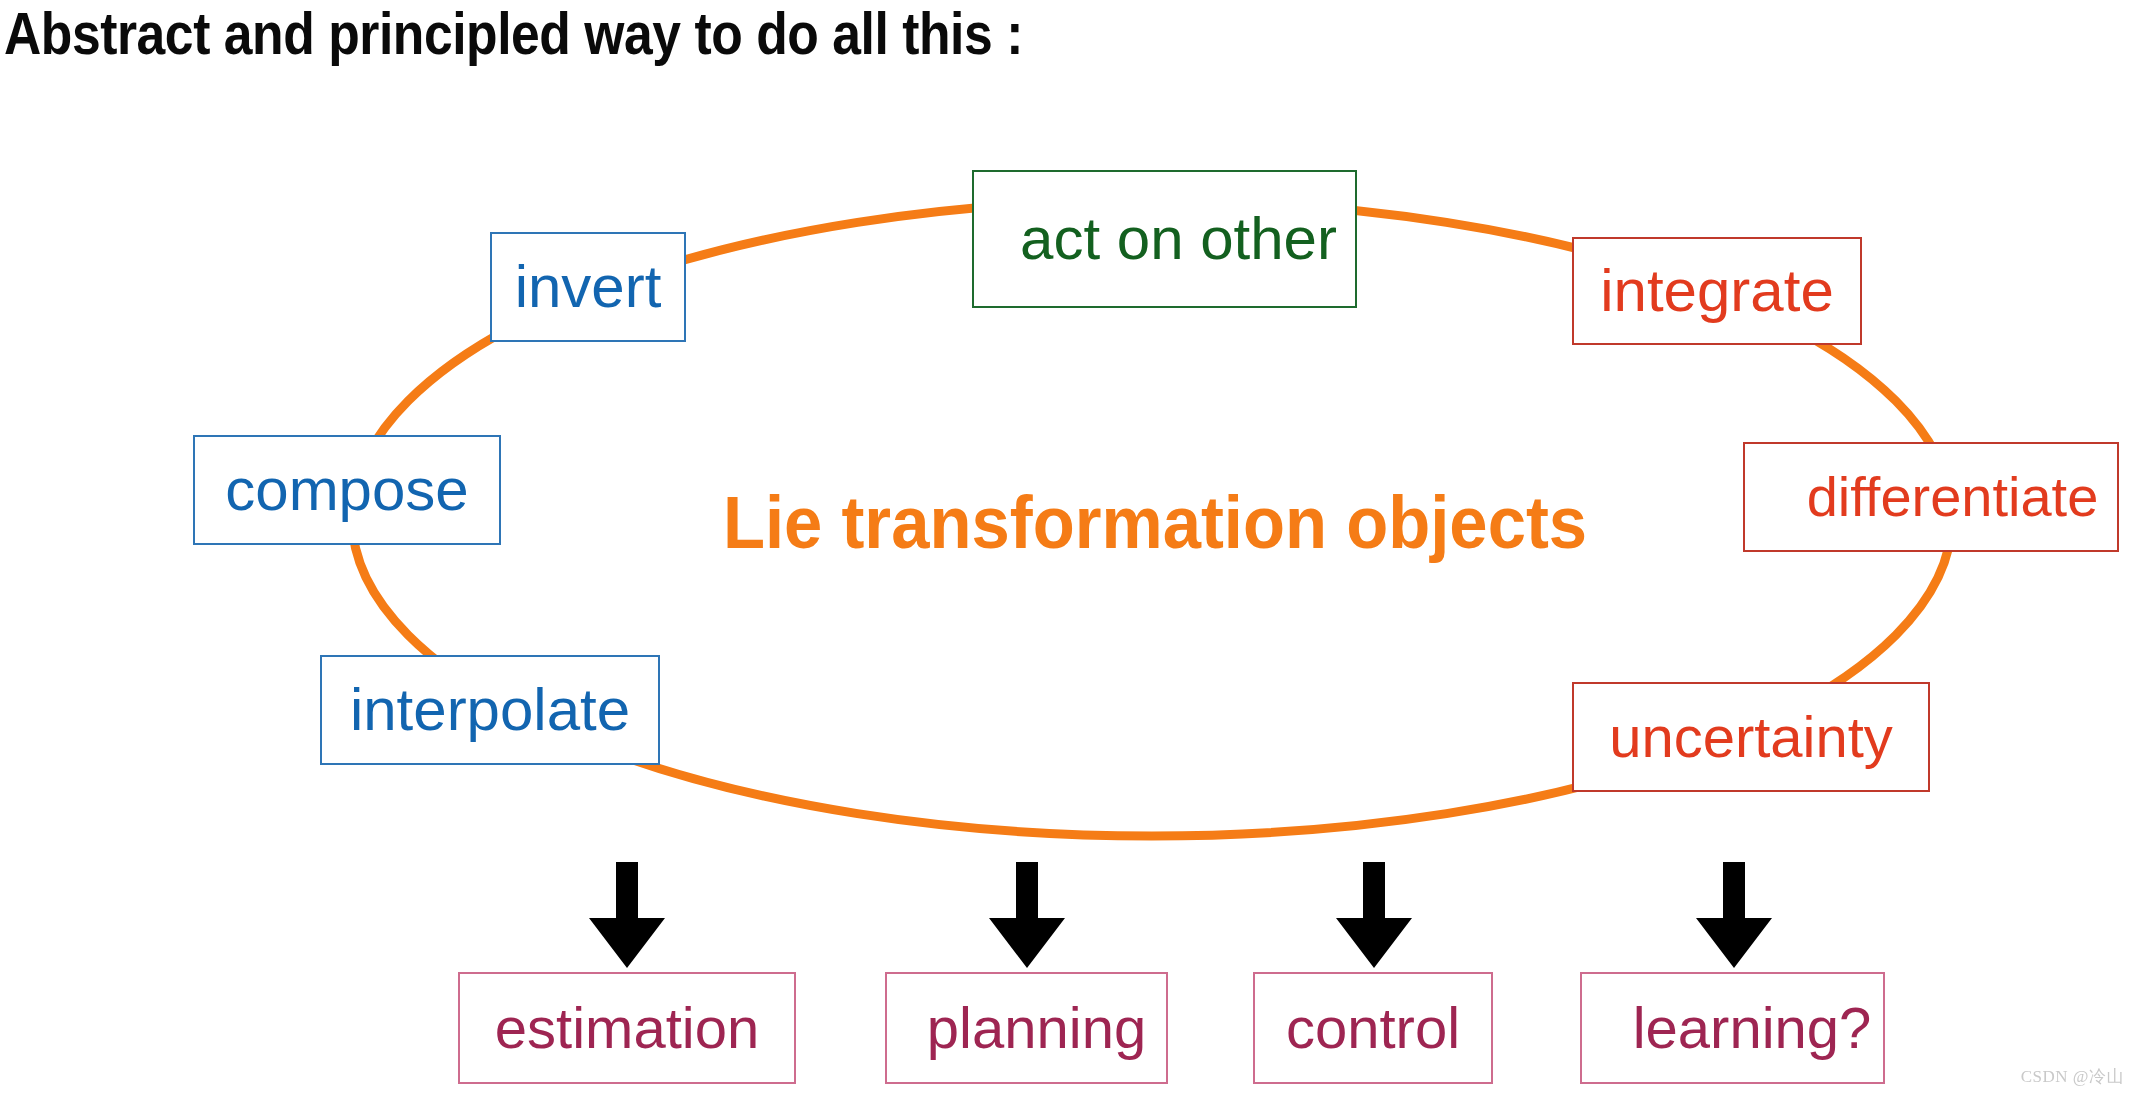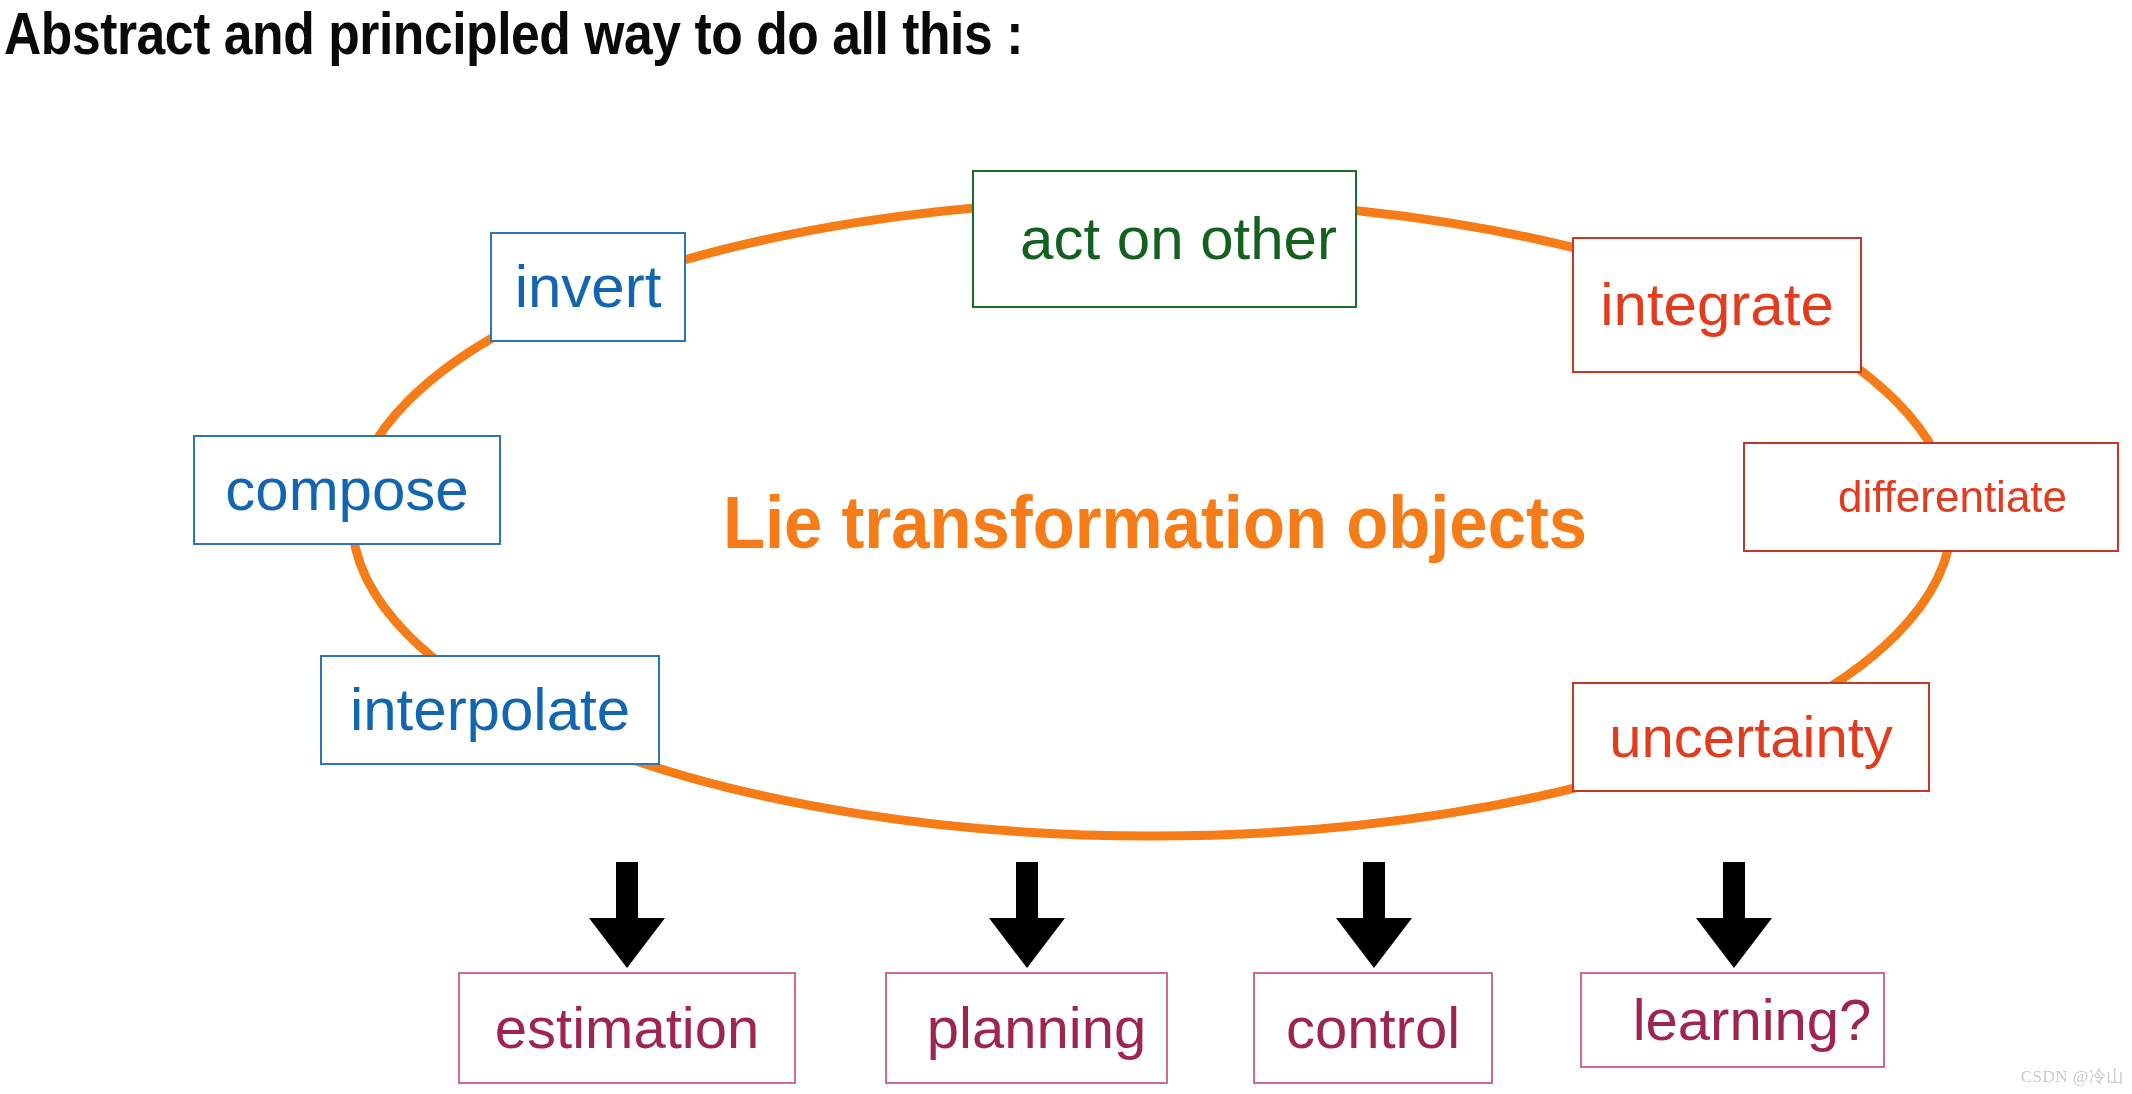--- a/index.html
+++ b/index.html
@@ -90,45 +90,45 @@
   .node.plum   { border-color: #CE6C8E; }
   .node.plum   .node-label { color: #9E2552; }
 
   
   #node-invert        { left: 490px;  top: 232px; width: 196px;  height: 110px; }
   #node-invert        .node-label { font-size: 60px; }
 
   #node-act-on-other  { left: 972px;  top: 170px; width: 385px;  height: 138px; padding-left: 28px; }
   #node-act-on-other  .node-label { font-size: 60px; }
 
-  #node-integrate     { left: 1572px; top: 237px; width: 290px;  height: 136px; }
+  #node-integrate     { left: 1572px; top: 237px; width: 290px;  height: 108px; }
   #node-integrate     .node-label { font-size: 60px; }
 
   #node-compose       { left: 193px;  top: 435px; width: 308px;  height: 110px; }
   #node-compose       .node-label { font-size: 60px; }
 
   #node-differentiate { left: 1743px; top: 442px; width: 376px;  height: 110px; }
-  #node-differentiate .node-label { font-size: 44px; margin-left: 43px; }
+  #node-differentiate .node-label { font-size: 56px; margin-left: 43px; }
 
   #node-interpolate   { left: 320px;  top: 655px; width: 340px;  height: 110px; align-items: center; }
   #node-interpolate   .node-label { font-size: 60px; }
 
   #node-uncertainty   { left: 1572px; top: 682px; width: 358px;  height: 110px; }
   #node-uncertainty   .node-label { font-size: 58px; }
 
   #node-estimation    { left: 458px;  top: 972px; width: 338px;  height: 112px; }
   #node-estimation    .node-label { font-size: 58px; }
 
   #node-planning      { left: 885px;  top: 972px; width: 283px;  height: 112px; padding-left: 20px; }
   #node-planning      .node-label { font-size: 58px; }
 
   #node-control       { left: 1253px; top: 972px; width: 240px;  height: 112px; }
   #node-control       .node-label { font-size: 58px; }
 
-  #node-learning      { left: 1580px; top: 972px; width: 305px;  height: 96px; padding-left: 39px; }
+  #node-learning      { left: 1580px; top: 972px; width: 305px;  height: 112px; padding-left: 39px; }
   #node-learning      .node-label { font-size: 58px; }
 
   
   .down-arrow {
     position: absolute;
     width: 84px;
     height: 108px;
   }
   #arrow-estimation { left: 585px;  top: 862px; }
   #arrow-planning   { left: 985px;  top: 862px; }

